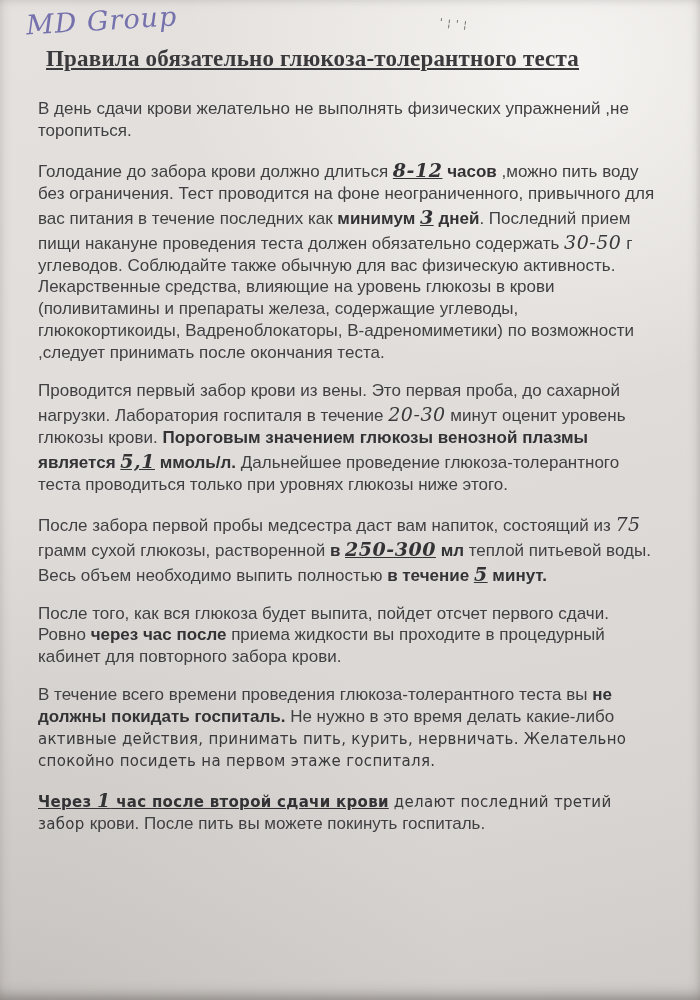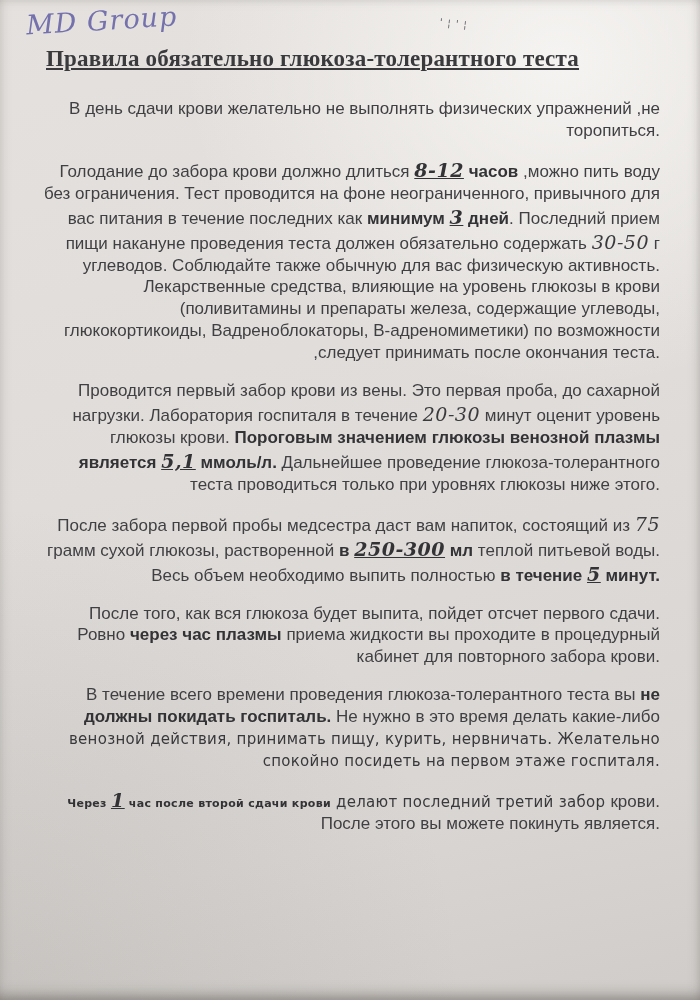--- a/index.html
+++ b/index.html
@@ -35,54 +35,54 @@
   .page{position:absolute;left:38px;top:46px;width:622px;}
   .title{
     margin:0 0 26px 8px;
     font-family:"Liberation Serif", serif;
     font-size:23px;font-weight:700;color:#3a393c;
     text-decoration:underline;letter-spacing:.2px;
   }
   .para{
     margin:0 0 16px 0;
     font-size:17px;line-height:1.29;color:#403f42;
-    text-align:right;
+    text-align:left;
   }
   .seg-n{}
   .seg-bu{font-weight:bold;color:#333235;}
   .seg-hw{
     font-family:"DejaVu Serif", serif;font-style:italic;
     font-size:1.12em;letter-spacing:.5px;color:#3a393c;margin-top:32px;
   }
   .seg-hwu{
     font-family:"DejaVu Serif", serif;font-style:italic;
     font-size:1.12em;letter-spacing:.5px;color:#333235;
     text-decoration:underline;font-weight:bold;
   }
   .seg-alt{
     font-family:"DejaVu Sans", sans-serif;
     font-size:15px;letter-spacing:.3px;color:#39383b;
   }
   .seg-altbu{
     font-family:"DejaVu Sans", sans-serif;
-    font-size:11px;letter-spacing:.3px;color:#333235;
-    font-weight:bold;
+    font-size:15px;letter-spacing:.3px;color:#333235;
+    font-weight:bold;text-decoration:underline;
   }
 </style>
 </head>
 <body>
 
 <div class="photo">
   <div class="note">MD Group</div>
   <div class="marks">'¦'¦</div>
   <div class="page">
     <h1 class="title">Правила обязательно глюкоза-толерантного теста</h1>
     <div id="paragraphs">
         <p class="para"><span class="seg-n">В день сдачи крови желательно не выполнять физических упражнений ,не торопиться.</span></p>
         <p class="para"><span class="seg-n">Голодание до забора крови должно длиться </span><span class="seg-hwu">8-12</span><span class="seg-bu"> часов</span><span class="seg-n"> ,можно пить воду без ограничения. Тест проводится на фоне неограниченного, привычного для вас питания в течение последних как </span><span class="seg-bu">минимум </span><span class="seg-hwu">3</span><span class="seg-bu"> дней</span><span class="seg-n">. Последний прием пищи накануне проведения теста должен обязательно содержать </span><span class="seg-hw">30-50</span><span class="seg-n"> г углеводов. Соблюдайте также обычную для вас физическую активность. Лекарственные средства, влияющие на уровень глюкозы в крови  (поливитамины и препараты железа, содержащие углеводы, глюкокортикоиды, Вадреноблокаторы, В-адреномиметики) по возможности ,следует принимать после окончания теста.</span></p>
         <p class="para"><span class="seg-n">Проводится первый забор крови из вены. Это первая проба, до сахарной нагрузки. Лаборатория госпиталя в течение </span><span class="seg-hw">20-30</span><span class="seg-n"> минут оценит уровень глюкозы крови. </span><span class="seg-bu">Пороговым значением глюкозы венозной плазмы является </span><span class="seg-hwu">5,1</span><span class="seg-bu"> ммоль/л.</span><span class="seg-n">  Дальнейшее проведение глюкоза-толерантного теста проводиться только при уровнях глюкозы ниже этого.</span></p>
         <p class="para"><span class="seg-n">После забора первой пробы медсестра даст вам напиток, состоящий из </span><span class="seg-hw">75</span><span class="seg-n"> грамм сухой глюкозы, растворенной </span><span class="seg-bu">в </span><span class="seg-hwu">250-300</span><span class="seg-bu"> мл</span><span class="seg-n"> теплой питьевой воды. Весь объем необходимо выпить полностью </span><span class="seg-bu">в течение </span><span class="seg-hwu">5</span><span class="seg-bu"> минут.</span></p>
-        <p class="para"><span class="seg-n">После того, как вся глюкоза будет выпита, пойдет отсчет первого сдачи. Ровно </span><span class="seg-bu">через час плазмы</span><span class="seg-n"> приема жидкости вы проходите в процедурный кабинет для повторного забора крови.</span></p>
-        <p class="para"><span class="seg-n">В течение всего времени проведения глюкоза-толерантного теста вы </span><span class="seg-bu">не должны покидать госпиталь.</span><span class="seg-n"> Не нужно в это время делать какие-либо </span><span class="seg-alt">венозной действия, принимать пищу, курить, нервничать. Желательно спокойно посидеть на первом этаже госпиталя.</span></p>
-        <p class="para"><span class="seg-altbu">Через </span><span class="seg-hwu">1</span><span class="seg-altbu"> час после второй сдачи крови</span><span class="seg-alt"> делают последний третий забор </span><span class="seg-n">крови. После этого вы можете покинуть является.</span></p>
+        <p class="para"><span class="seg-n">После того, как вся глюкоза будет выпита, пойдет отсчет первого сдачи. Ровно </span><span class="seg-bu">через час после</span><span class="seg-n"> приема жидкости вы проходите в процедурный кабинет для повторного забора крови.</span></p>
+        <p class="para"><span class="seg-n">В течение всего времени проведения глюкоза-толерантного теста вы </span><span class="seg-bu">не должны покидать госпиталь.</span><span class="seg-n"> Не нужно в это время делать какие-либо </span><span class="seg-alt">активные действия, принимать пить, курить, нервничать. Желательно спокойно посидеть на первом этаже госпиталя.</span></p>
+        <p class="para"><span class="seg-altbu">Через </span><span class="seg-hwu">1</span><span class="seg-altbu"> час после второй сдачи крови</span><span class="seg-alt"> делают последний третий забор </span><span class="seg-n">крови. После пить вы можете покинуть госпиталь.</span></p>
       </div>
   </div>
 </div>
 
 </body></html>

